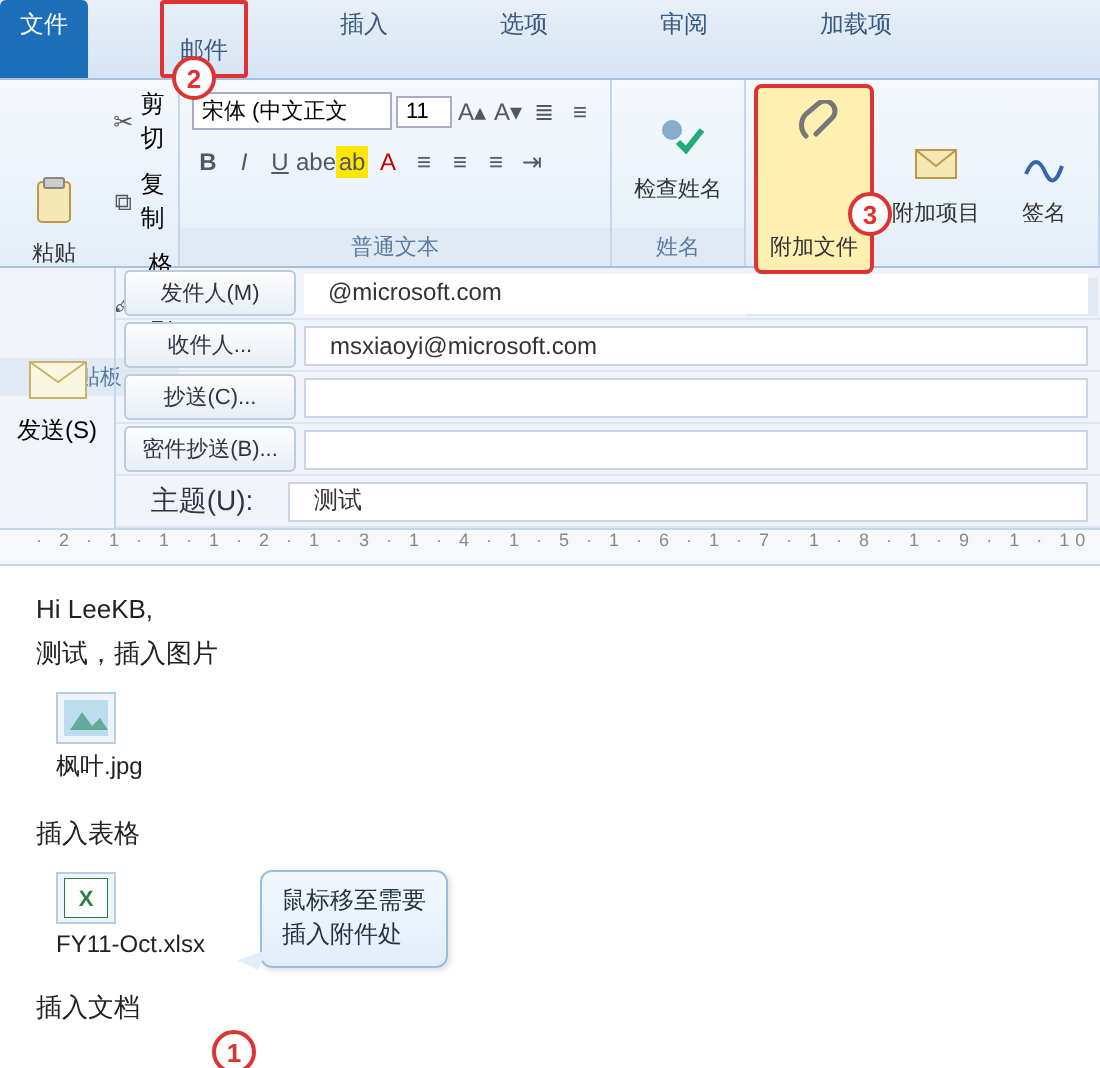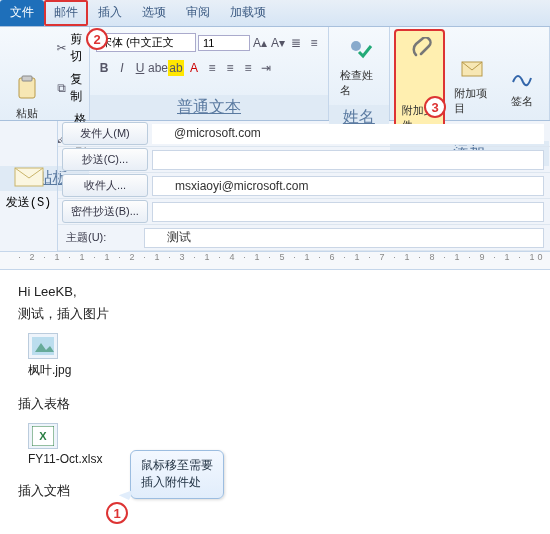--- a/index.html
+++ b/index.html
@@ -1,64 +1,64 @@
 <!DOCTYPE html>
 <html><head>
 <meta charset="utf-8">
 <style>
 * { margin: 0; padding: 0; box-sizing: border-box; }
 body { font-family: "Microsoft YaHei", SimSun, Arial, sans-serif; font-size: 12px; background: #fff; width: 550px; height: 534px; overflow: hidden; position: relative; }
 
 
-.tabs { display: flex; background: linear-gradient(#e8eff7, #d6e5f5); border-bottom: 1px solid #a8c0dc; height: 27px; }
+.tabs { display: flex; background: linear-gradient(#e8eff7, #d6e5f5); border-bottom: 1px solid #a8c0dc; height: 40px; gap: 36px; }
 .tab { padding: 4px 10px; color: #3b5a82; cursor: pointer; position: relative; }
 .tab.active { background: #1e6fba; color: #fff; border-radius: 3px 3px 0 0; }
-.tab.highlighted { border: 2px solid #d33; border-radius: 2px; padding: 2px 8px; }
+.tab.highlighted { border: 2px solid #d33; border-radius: 2px; padding: 15px 8px; }
 
 
 .ribbon { display: flex; background: linear-gradient(#f5f9fd, #e4eef8); border-bottom: 1px solid #a8c0dc; height: 94px; }
 .group { border-right: 1px solid #c5d6ea; display: flex; flex-direction: column; }
 .group-body { flex: 1; display: flex; align-items: center; padding: 2px 4px; gap: 2px; }
-.group-title { text-align: center; font-size: 16px; color: #5a7aa0; padding: 2px 0; background: #dfeaf5; text-decoration: underline; }
+.group-title { text-align: center; font-size: 11px; color: #5a7aa0; padding: 2px 0; background: #dfeaf5; }
 .btn-large { display: flex; flex-direction: column; align-items: center; padding: 4px 6px; gap: 2px; border: 1px solid transparent; border-radius: 3px; }
 .btn-large.hl { border: 2px solid #d33; background: #ffefb0; border-radius: 4px; gap: 36px; }
 .btn-large .icon { width: 32px; height: 32px; display: flex; align-items: center; justify-content: center; }
 .btn-large .lbl { font-size: 11px; color: #333; }
 .btn-small { padding: 2px 4px; display: flex; align-items: center; gap: 3px; }
 .stack { display: flex; flex-direction: column; gap: 2px; }
 .font-row { display: flex; align-items: center; gap: 2px; }
 .font-sel { border: 1px solid #aac; background: #fff; padding: 1px 4px; font-size: 11px; }
 .toolbar-icon { width: 16px; height: 16px; display: inline-flex; align-items: center; justify-content: center; color: #556; font-size: 12px; }
 
 
 .anno { position: absolute; width: 22px; height: 22px; border: 2px solid #d33; border-radius: 50%; background: #fff; color: #d33; font-weight: bold; font-size: 13px; display: flex; align-items: center; justify-content: center; z-index: 10; }
 
 
 .msg-header { display: flex; background: #f0f4fa; border-bottom: 1px solid #c5d6ea; }
-.send-col { width: 58px; display: flex; flex-direction: column; align-items: center; justify-content: center; padding: 8px 4px; border-right: 1px solid #c5d6ea; gap: 4px; font-family: Liberation Mono, monospace; }
+.send-col { width: 58px; display: flex; flex-direction: column; align-items: center; justify-content: center; padding: 8px 4px; border-right: 1px solid #c5d6ea; gap: 4px; }
 .send-ico { width: 32px; height: 28px; }
 .fields { flex: 1; }
 .field-row { display: flex; align-items: center; border-bottom: 1px solid #dde6f0; height: 26px; }
 .field-btn { width: 86px; text-align: center; padding: 3px; margin: 10px 4px; border: 1px solid #bcd; background: linear-gradient(#fdfdfd,#e8eef6); border-radius: 3px; font-size: 11px; color: #334; }
-.field-lbl { width: 86px; text-align: left; padding: 3px 8px; font-size: 11px; color: #334; }
-.field-val { flex: 1; padding: 2px 22px; font-size: 12px; color: #333; border: none; background: #fff; margin: 2px 6px 2px 0; height: 20px; }
+.field-lbl { width: 86px; text-align: center; padding: 3px 8px; font-size: 14px; color: #334; }
+.field-val { flex: 1; padding: 2px 12px; font-size: 12px; color: #333; border: none; background: #fff; margin: 2px 6px 2px 0; height: 20px; }
 .field-val.boxed { border: 1px solid #cad6e6; }
 
 
 .ruler { height: 18px; background: #f6f8fb; border-bottom: 1px solid #c5d6ea; font-size: 9px; color: #888; padding-left: 18px; letter-spacing: 3px; overflow: hidden; white-space: nowrap; }
 
 
 .body-area { padding: 8px 18px; background: #fff; position: relative; height: 272px; }
 .body-area p { margin: 6px 0; font-size: 13px; color: #222; }
 .attach-chip { display: inline-flex; flex-direction: column; align-items: flex-start; margin: 4px 0 10px 10px; justify-content: center; }
 .attach-chip .thumb { width: 30px; height: 26px; border: 1px solid #bcd; background: #eef4fb; display: flex; align-items: center; justify-content: center; }
 .attach-chip .fname { font-size: 12px; color: #222; margin-top: 3px; }
 
 
-.callout { position: absolute; left: 130px; top: 180px; background: linear-gradient(#f3f8ff,#e1edfb); border: 1px solid #9cbde0; border-radius: 6px; padding: 6px 10px; font-size: 12px; color: #234; line-height: 1.45; box-shadow: 1px 1px 3px rgba(0,0,0,.15); }
+.callout { position: absolute; left: 130px; top: 152px; background: linear-gradient(#f3f8ff,#e1edfb); border: 1px solid #9cbde0; border-radius: 6px; padding: 6px 10px; font-size: 12px; color: #234; line-height: 1.45; box-shadow: 1px 1px 3px rgba(0,0,0,.15); }
 .callout::after { content: ""; position: absolute; left: -10px; bottom: -10px; width: 0; height: 0; border: 8px solid transparent; border-top-color: #e1edfb; transform: rotate(-20deg); }
 </style>
 </head>
 <body>
 
 <div class="tabs">
   <div class="tab active">文件</div>
   <div class="tab highlighted">邮件</div>
   <div class="tab">插入</div>
   <div class="tab">选项</div>
@@ -95,21 +95,21 @@
           </div>
       </div>
     </div>
     <div class="group-title">剪贴板</div>
   </div>
 
   <div class="group" style="flex:1;">
     <div class="group-body" style="flex-direction:column; align-items:flex-start; padding:6px;">
       <div class="font-row">
         <div class="font-sel" style="width:100px;">宋体 (中文正文</div>
-        <div class="font-sel" style="width:52px;">11</div>
+        <div class="font-sel" style="width:28px;">11</div>
         <span class="toolbar-icon">A▴</span>
         <span class="toolbar-icon">A▾</span>
         <span class="toolbar-icon">≣</span>
         <span class="toolbar-icon">≡</span>
       </div>
       <div class="font-row" style="margin-top:6px;">
         <span class="toolbar-icon">
             <b>B</b>
           </span>
         <span class="toolbar-icon">
@@ -185,26 +185,26 @@
         <path d="M2 6 l14 10 l14 -10" stroke="#c9b46a" fill="none"></path>
       </svg>
     <span>发送(S)</span>
   </div>
   <div class="fields">
     <div class="field-row">
       <div class="field-btn">发件人(M)</div>
       <span class="field-val">@microsoft.com</span>
     </div>
     <div class="field-row">
+      <div class="field-btn">收件人...</div>
+      <input class="field-val boxed" value="msxiaoyi@microsoft.com" style="">
+    </div>
+    <div class="field-row">
       <div class="field-btn">抄送(C)...</div>
       <input class="field-val boxed" value="" style="">
-    </div>
-    <div class="field-row">
-      <div class="field-btn">收件人...</div>
-      <input class="field-val boxed" value="msxiaoyi@microsoft.com" style="">
     </div>
     <div class="field-row">
       <div class="field-btn">密件抄送(B)...</div>
       <input class="field-val boxed" value="" style="">
     </div>
     <div class="field-row">
       <div class="field-lbl">主题(U):</div>
       <input class="field-val boxed" value="测试" style="">
     </div>
   </div>

